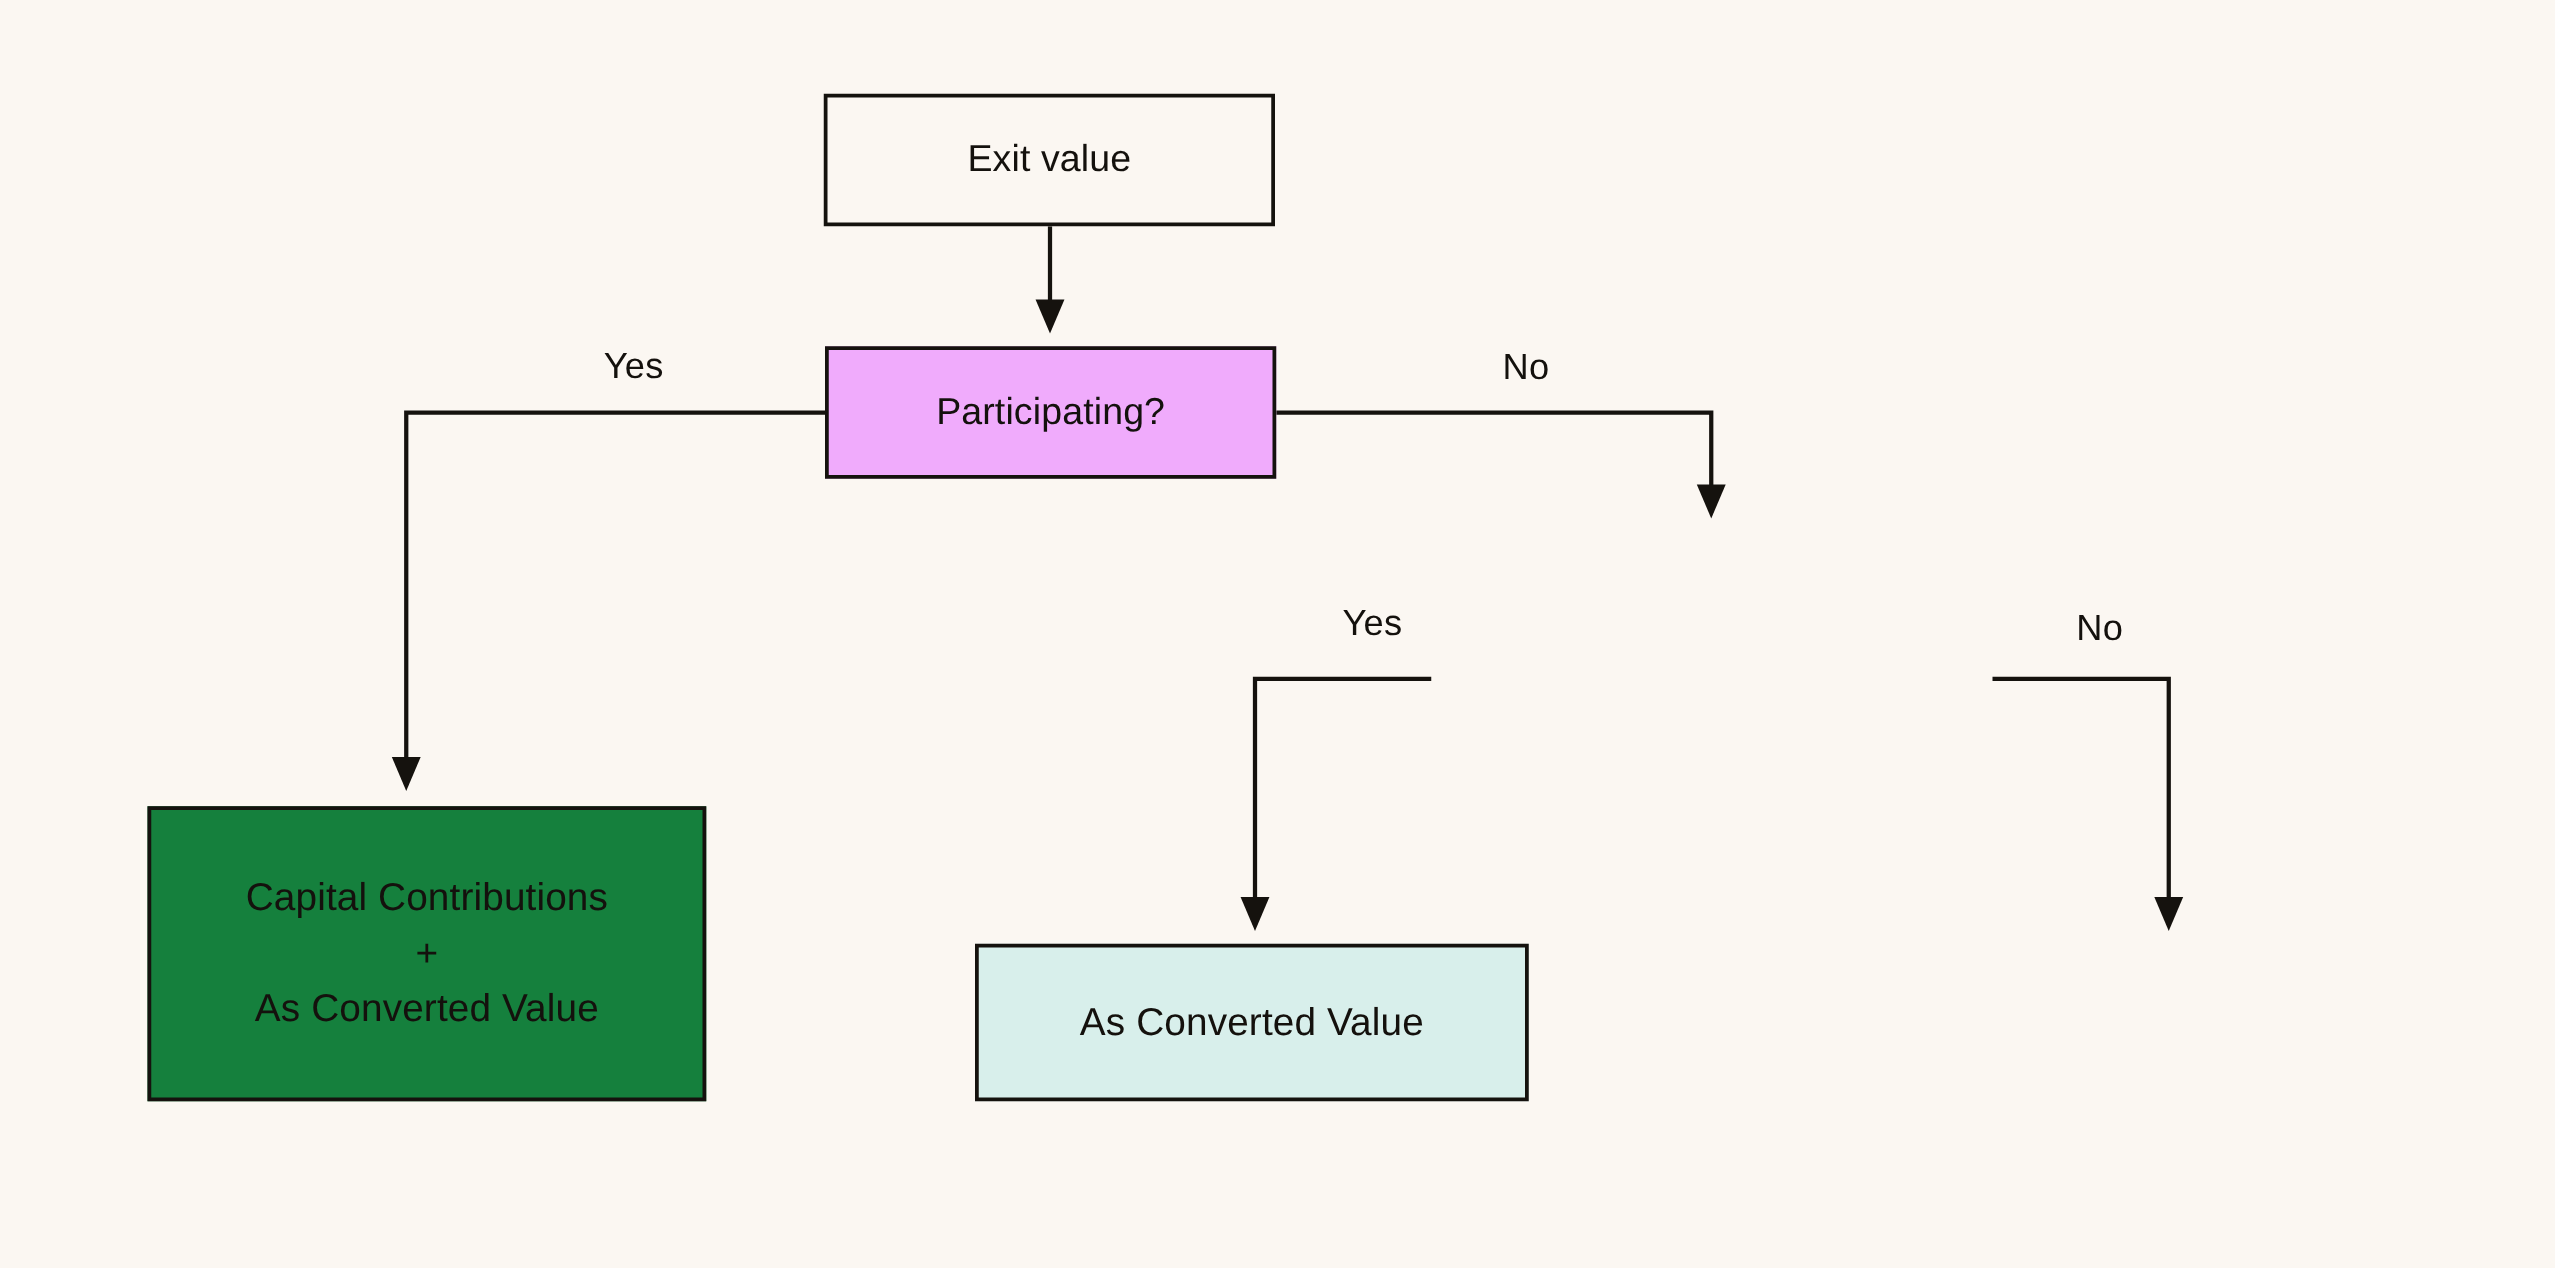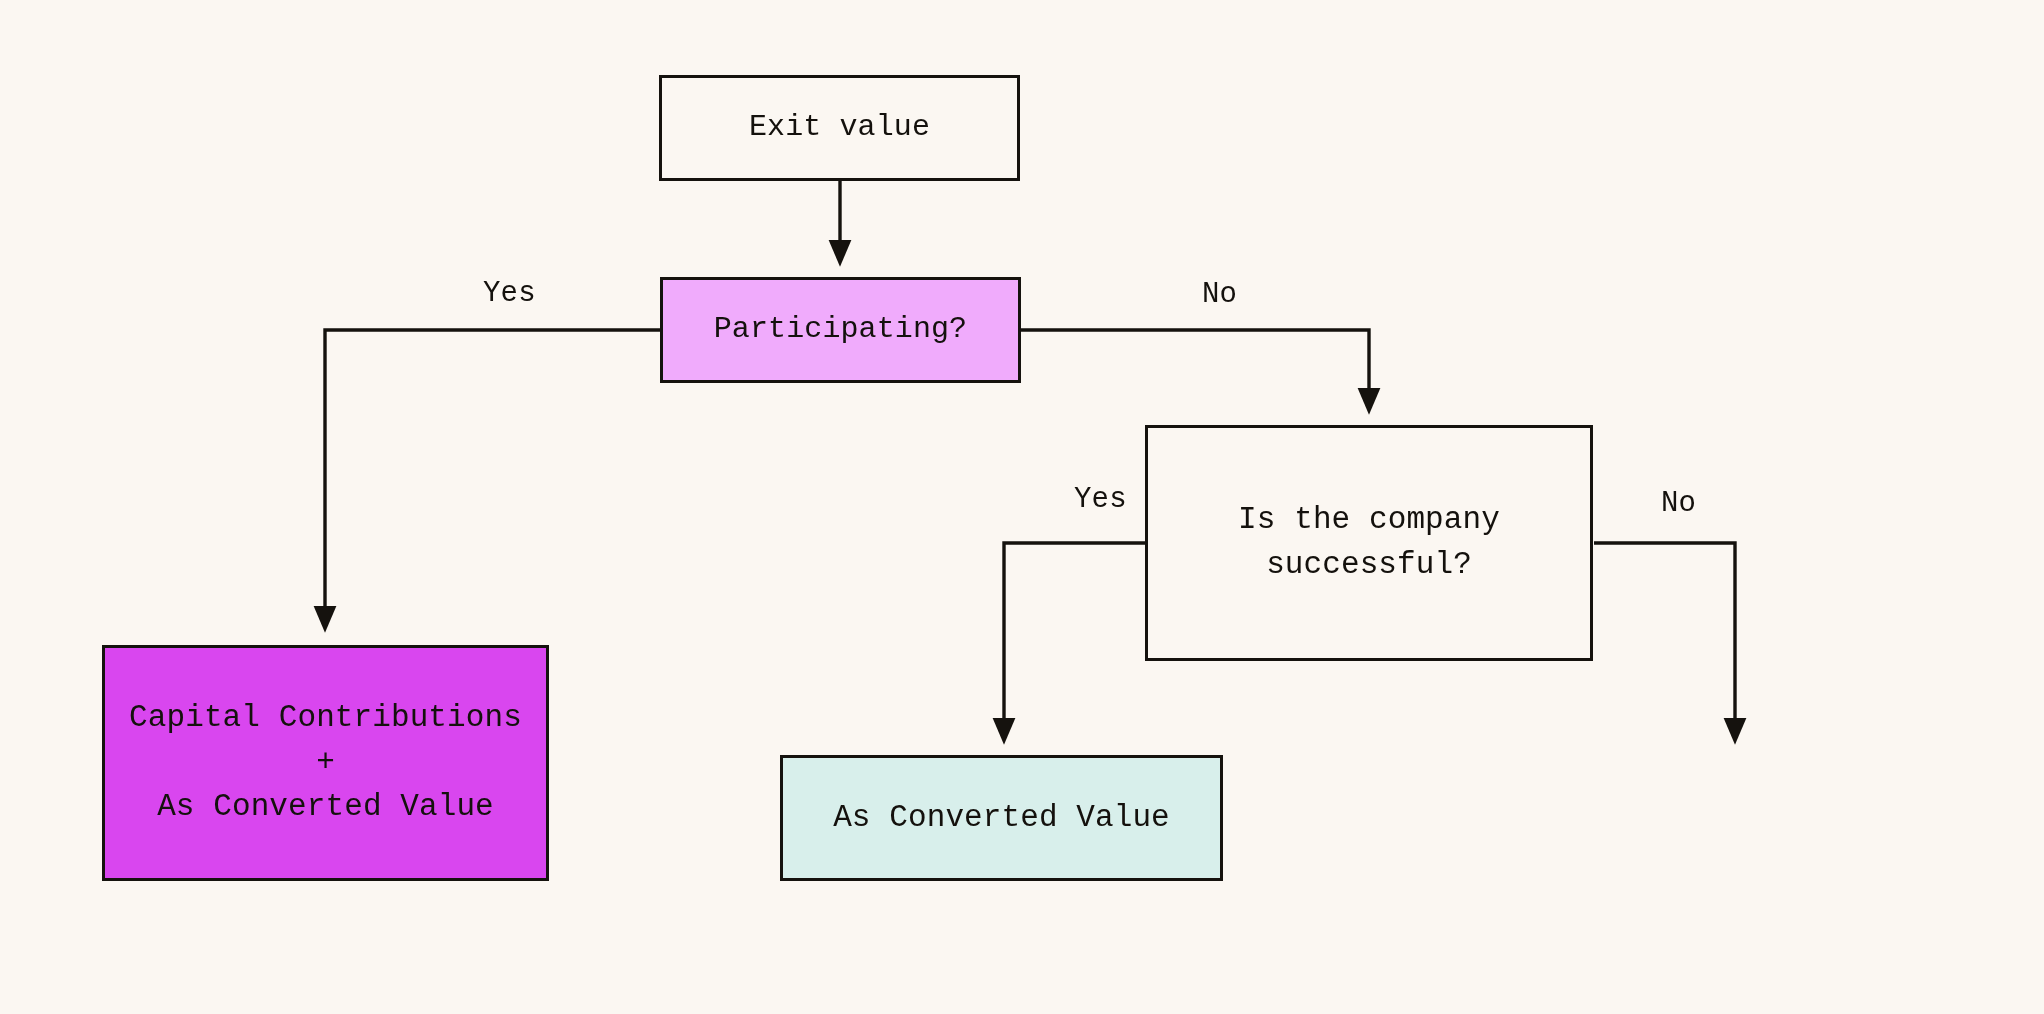--- a/index.html
+++ b/index.html
@@ -11,21 +11,20 @@
     width: 2044px;
     height: 1014px;
     overflow: hidden;
     font-family: "Liberation Sans", sans-serif;
   }
   #canvas {
     position: relative;
     width: 2044px;
     height: 1014px;
     background: #FBF7F2;
-    font-family: Liberation Mono, monospace;
   }
   svg.edges {
     position: absolute;
     left: 0;
     top: 0;
     width: 2044px;
     height: 1014px;
     pointer-events: none;
   }
   .node {
@@ -41,21 +40,21 @@
     letter-spacing: 0.1px;
   }
   .node-label {
     display: block;
     white-space: pre-line;
     padding: 0 10px;
   }
   #node-exit-value   { left: 659px;  top: 75px;  width: 361px; height: 106px; background: #FBF7F2; font-size: 30px; }
   #node-participating{ left: 660px;  top: 277px; width: 361px; height: 106px; background: #f0abfc; font-size: 30px; }
   #node-successful   { left: 1145px; top: 425px; width: 448px; height: 236px; background: #FBF7F2; font-size: 31px; }
-  #node-cc-acv       { left: 102px;  top: 645px; width: 447px; height: 236px; background: #d946ef; font-size: 31px; }
+  #node-cc-acv       { left: 118px;  top: 645px; width: 447px; height: 236px; background: #15803d; font-size: 31px; }
   #node-acv          { left: 780px;  top: 755px; width: 443px; height: 126px; background: #D8EFEB; font-size: 31px; }
   #node-cc           { left: 1510px; top: 755px; width: 447px; height: 139px; background: #E1E9F2; font-size: 31px; }
 
   .edge-label {
     position: absolute;
     color: #14110D;
     font-size: 29px;
     white-space: nowrap;
     letter-spacing: 0.2px;
     margin-left: 24px;
@@ -94,24 +93,20 @@
   </svg>
 
   <div class="node" id="node-exit-value">
     <span class="node-label">Exit value</span>
   </div>
 
   <div class="node" id="node-participating">
     <span class="node-label">Participating?</span>
   </div>
 
-  <div class="node" id="node-successful">
-    <span class="node-label">Is the company
-successful?</span>
-  </div>
 
   <div class="node" id="node-cc-acv">
     <span class="node-label">Capital Contributions
 +
 As Converted Value</span>
   </div>
 
   <div class="node" id="node-acv">
     <span class="node-label">As Converted Value</span>
   </div>

